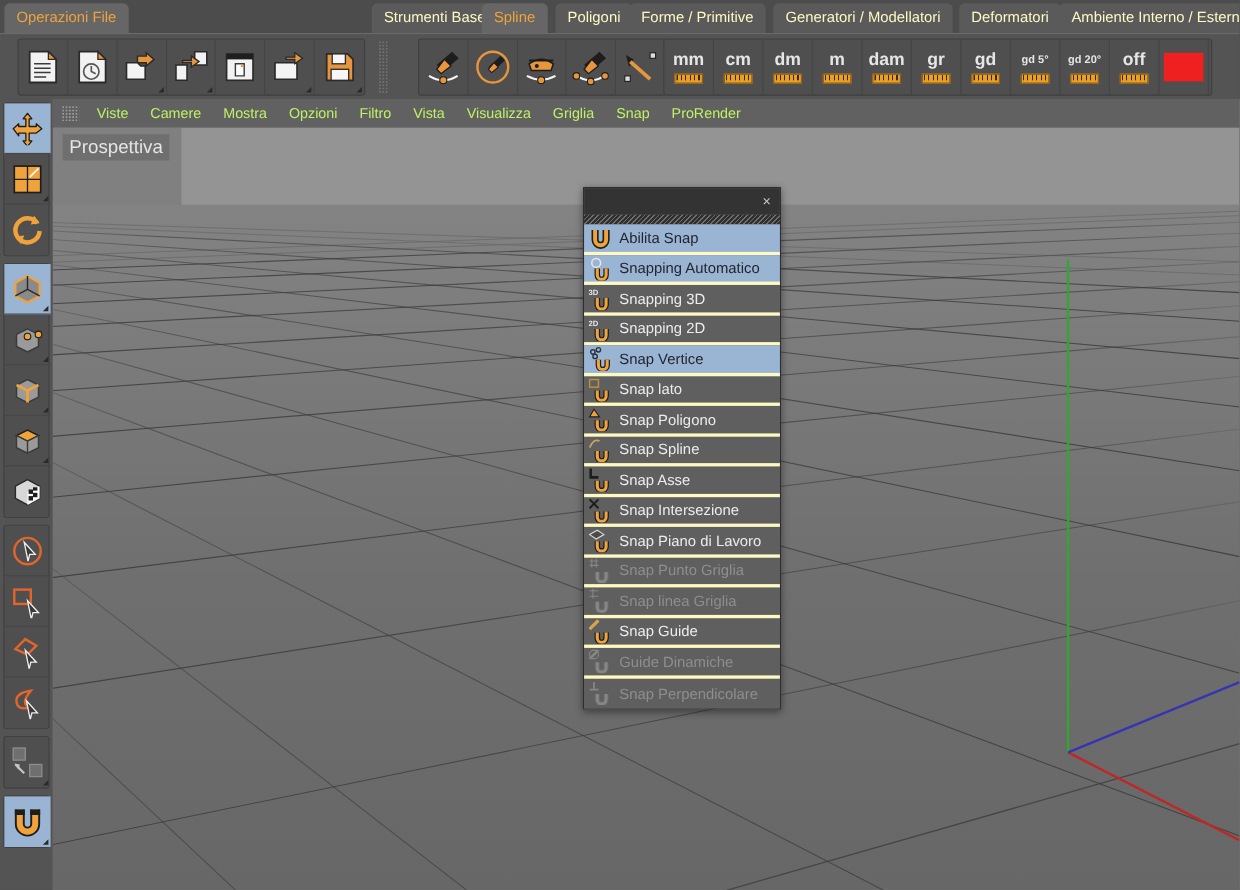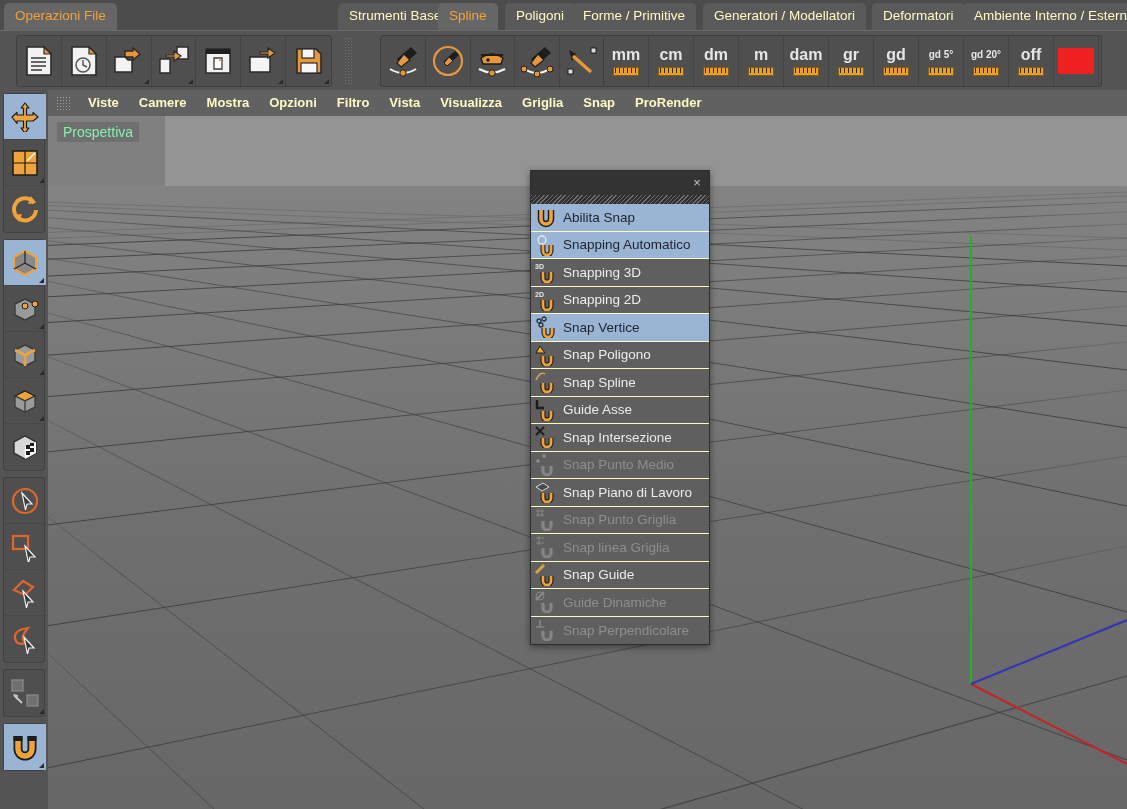--- a/index.html
+++ b/index.html
@@ -110,28 +110,27 @@
     position: absolute; left: 0; top: 0; width: 100%; height: 26px;
     background: #616161; z-index: 6;
     display: flex; align-items: center;
   }
   .vp-grip {
     width: 16px; height: 14px; margin: 0 6px 0 8px;
     background-image: radial-gradient(#9d9d9d 0.8px, transparent 0.9px);
     background-size: 3px 3px;
   }
   .vp-menu-item {
-    color: #fef9c3; font-size: 13px; padding: 0 10px; line-height: 26px;
+    color: #bef264; font-size: 13px; padding: 0 10px; line-height: 26px;
     white-space: nowrap;
-    font-weight: bold;
   }
   .vp-label {
     position: absolute; left: 9px; top: 32px; z-index: 6;
-    background: #6f6f6f; color: #86efac;
-    font-size: 14px; padding: 2px 6px;
+    background: #6f6f6f; color: #e5e5e5;
+    font-size: 17px; padding: 2px 6px;
   }
   .vp-scene { position: absolute; left: 0; top: 26px; width: 100%; height: 693px; overflow: hidden; }
   .sky { position: absolute; left: 0; top: 0; width: 100%; height: 72px; background: #949494; }
   .darkband {
     position: absolute; left: 0; top: 0; width: 117px; height: 72px;
     background: #808080;
   }
   .ground {
     position: absolute; left: 0; top: 70px; width: 100%; height: 623px;
     background: linear-gradient(#838383 0%, #6f6f6f 55%, #676767 100%);
@@ -152,21 +151,21 @@
     position: absolute; right: 5px; top: 2px;
     color: #c8c8c8; font-size: 13px; line-height: 20px; width: 14px; text-align: center;
   }
   .popup-drag {
     height: 9px; background: #3a3a3a;
     background-image: repeating-linear-gradient(135deg,#6e6e6e 0 1px,#2f2f2f 1px 3px);
   }
   .popup-body { background: #5f5f5f; }
   .mitem {
     height: 27.5px; display: flex; align-items: center;
-    border-bottom: 1px solid #fef9c3;
+    border-bottom: 3px solid #fef9c3;
     color: #ececec; font-size: 13.5px;
     padding-left: 4px;
   }
   .mitem.hl { background: #9ab4d4; color: #22262e; }
   .mitem.dis { color: #8e8e8e; }
   .mitem .mlabel { margin-left: 6px; white-space: nowrap; }
   .micon { width: 22px; height: 22px; flex: 0 0 22px; position: relative; }
   .micon.faded { opacity: .38; }
 </style>
 </head>
@@ -613,20 +612,30 @@
             <circle cx="4" cy="5" r="2" fill="none" stroke="#2a3540" stroke-width="1.3"></circle>
             <circle cx="9" cy="3" r="2" fill="none" stroke="#2a3540" stroke-width="1.3"></circle>
             <circle cx="6" cy="9" r="2" fill="none" stroke="#2a3540" stroke-width="1.3"></circle>
             <path d="M9 12v5a4 4 0 0 0 8 0v-5" fill="none" stroke="#1d1d1d" stroke-width="5"></path>
             <path d="M9 12v5a4 4 0 0 0 8 0v-5" fill="none" stroke="#f0a33a" stroke-width="2.8"></path>
           </svg>
         </span>
         <span class="mlabel">Snap Vertice</span>
       </div>
 
+      <div class="mitem">
+        <span class="micon">
+          <svg width="22" height="22" viewBox="0 0 22 22">
+            <rect x="1" y="2" width="8" height="7" fill="none" stroke="#b98f3c" stroke-width="1.4"></rect>
+            <path d="M8 12v5a4 4 0 0 0 8 0v-5" fill="none" stroke="#1d1d1d" stroke-width="5"></path>
+            <path d="M8 12v5a4 4 0 0 0 8 0v-5" fill="none" stroke="#f0a33a" stroke-width="2.8"></path>
+          </svg>
+        </span>
+        <span class="mlabel">Snap lato</span>
+      </div>
 
       <div class="mitem">
         <span class="micon">
           <svg width="22" height="22" viewBox="0 0 22 22">
             <path d="M5 2l5 7H1z" fill="#f0a33a" stroke="#1d1d1d" stroke-width="1"></path>
             <path d="M8 12v5a4 4 0 0 0 8 0v-5" fill="none" stroke="#1d1d1d" stroke-width="5"></path>
             <path d="M8 12v5a4 4 0 0 0 8 0v-5" fill="none" stroke="#f0a33a" stroke-width="2.8"></path>
           </svg>
         </span>
         <span class="mlabel">Snap Poligono</span>
@@ -644,45 +653,34 @@
       </div>
 
       <div class="mitem">
         <span class="micon">
           <svg width="22" height="22" viewBox="0 0 22 22">
             <path d="M2 1v8h7" fill="none" stroke="#1d1d1d" stroke-width="2.4"></path>
             <path d="M8 12v5a4 4 0 0 0 8 0v-5" fill="none" stroke="#1d1d1d" stroke-width="5"></path>
             <path d="M8 12v5a4 4 0 0 0 8 0v-5" fill="none" stroke="#f0a33a" stroke-width="2.8"></path>
           </svg>
         </span>
-        <span class="mlabel">Guide Asse</span>
+        <span class="mlabel">Snap Asse</span>
       </div>
 
       <div class="mitem">
         <span class="micon">
           <svg width="22" height="22" viewBox="0 0 22 22">
             <path d="M1 1l8 8M9 1L1 9" stroke="#1d1d1d" stroke-width="1.8"></path>
             <path d="M8 12v5a4 4 0 0 0 8 0v-5" fill="none" stroke="#1d1d1d" stroke-width="5"></path>
             <path d="M8 12v5a4 4 0 0 0 8 0v-5" fill="none" stroke="#f0a33a" stroke-width="2.8"></path>
           </svg>
         </span>
         <span class="mlabel">Snap Intersezione</span>
       </div>
 
-      <div class="mitem dis">
-        <span class="micon faded">
-          <svg width="22" height="22" viewBox="0 0 22 22">
-            <circle cx="3" cy="7" r="1.8" fill="#d8d8d8"></circle>
-            <circle cx="9" cy="2" r="1.8" fill="#d8d8d8"></circle>
-            <path d="M8 12v5a4 4 0 0 0 8 0v-5" fill="none" stroke="#777" stroke-width="5"></path>
-            <path d="M8 12v5a4 4 0 0 0 8 0v-5" fill="none" stroke="#c6c6c6" stroke-width="2.8"></path>
-          </svg>
-        </span>
-        <span class="mlabel">Snap Punto Medio</span>
-      </div>
 
       <div class="mitem">
         <span class="micon">
           <svg width="22" height="22" viewBox="0 0 22 22">
             <path d="M1 6l7-4 6 4-7 4z" fill="#4a4a4a" stroke="#d8d8d8" stroke-width="1"></path>
             <path d="M8 12v5a4 4 0 0 0 8 0v-5" fill="none" stroke="#1d1d1d" stroke-width="5"></path>
             <path d="M8 12v5a4 4 0 0 0 8 0v-5" fill="none" stroke="#f0a33a" stroke-width="2.8"></path>
           </svg>
         </span>
         <span class="mlabel">Snap Piano di Lavoro</span>

